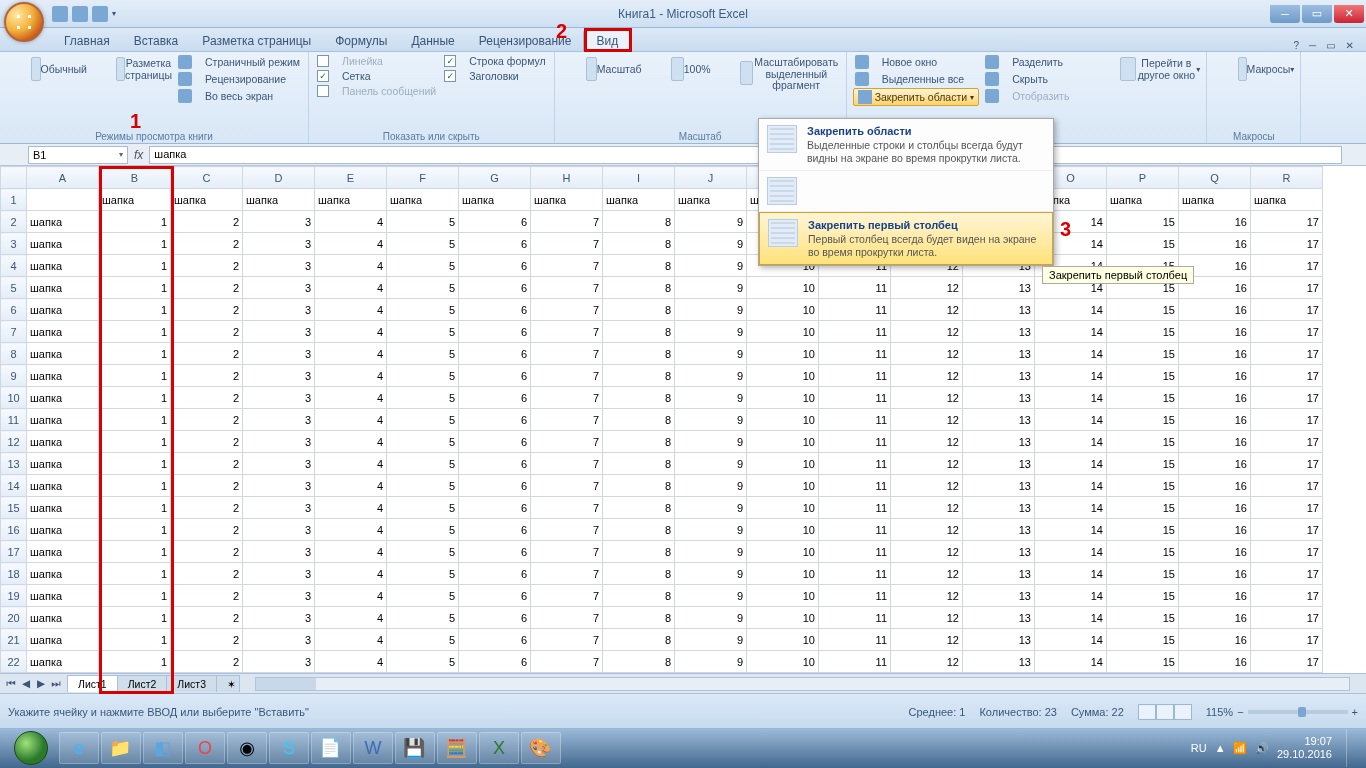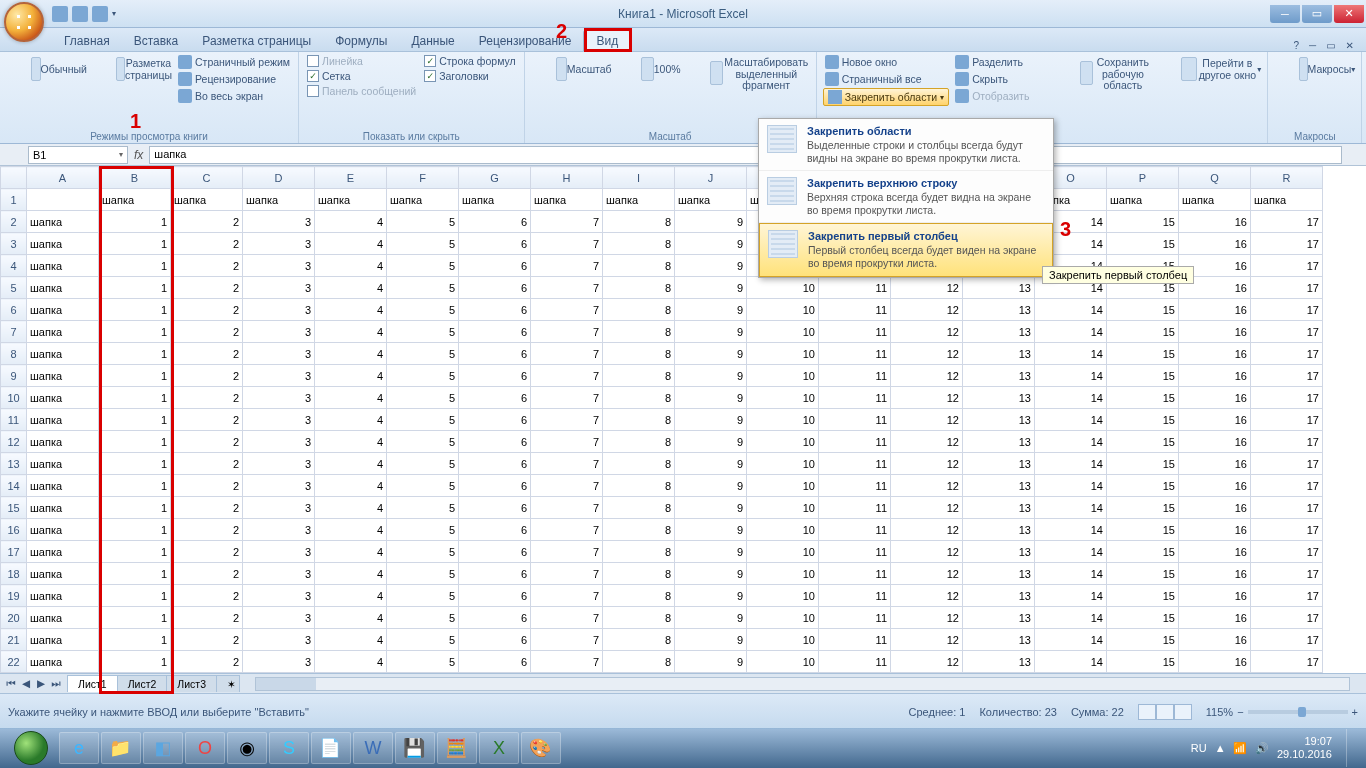--- a/index.html
+++ b/index.html
@@ -26,21 +26,21 @@
 .mdi-btns span{font-size:10px;color:#3b567a;padding:0 4px;}
 
 
 .ribbon { height: 92px; background: linear-gradient(#eaf2fb,#d8e7f6); display: flex; border-bottom: 1px solid #9db8d6; }
 .group { border-right: 1px solid #c0d3e7; padding: 2px 6px 0; display: flex; flex-direction: column; position: relative; }
 .group-body { flex: 1; display: flex; gap: 4px; align-items: flex-start; }
 .group-label { font-size: 10px; color: #5a7ba0; text-align: center; padding: 1px 0; }
 .big-btn { display: flex; flex-direction: row; align-items: center; width: 56px; padding-top: 3px; font-size: 10.5px; color: #3b567a; text-align: center; line-height: 1.1; margin-left: 25px; }
 .big-btn .bic { width: 28px; height: 24px; background: #cfe0f1; border: 1px solid #a9c1da; margin-bottom: 2px; border-radius: 2px; }
 .smallcol { display: flex; flex-direction: column; gap: 1px; font-size: 10.5px; color: #3b567a; }
-.smallrow { display: flex; align-items: center; gap: 3px; padding: 1px 2px; white-space: nowrap; }
+.smallrow { display: flex; align-items: center; gap: 13px; padding: 1px 2px; white-space: nowrap; }
 .smallrow .ic { width: 14px; height: 14px; background: #7ba7d4; border-radius: 2px; flex-shrink: 0; }
 .smallrow.disabled { color: #9eaec0; }
 .cb { width: 12px; height: 12px; border: 1px solid #7995b4; background: #fff; display: inline-flex; align-items: center; justify-content: center; font-size: 9px; color: #2a6b2a; flex-shrink:0;}
 .split-btn { background: linear-gradient(#fff4d6,#ffd36b); border: 1px solid #d4a328; padding: 1px 4px; display: flex; align-items: center; gap: 3px; font-size: 10.5px; color: #4a3a10; border-radius: 2px; }
 
 
 .callout { position: absolute; font-size: 20px; font-weight: bold; color: #d90000; z-index: 200; }
 
 
 .fmrow { height: 22px; background: #e8eef5; display: flex; align-items: center; border-bottom: 1px solid #b0c3d7; }
@@ -214,21 +214,21 @@
   </div>
   <div class="group">
     <div class="group-body">
       <div class="smallcol">
         <div class="smallrow">
             <div class="ic"></div>
             <span>Новое окно</span>
           </div>
         <div class="smallrow">
             <div class="ic"></div>
-            <span>Страничный все</span>
+            <span>Выделенные все</span>
           </div>
         <div class="split-btn">
             <div class="ic" style="width:14px;height:14px;background:#7ba7d4;"></div>
             <span>Закрепить области</span>
             <span style="font-size:8px;">▾</span>
           </div>
       </div>
       <div class="smallcol">
         <div class="smallrow">
             <div class="ic"></div>
@@ -241,24 +241,20 @@
         <div class="smallrow disabled">
             <div class="ic"></div>
             <span>Отобразить</span>
           </div>
       </div>
       <div class="smallcol" style="justify-content:space-around;">
         <div class="ic" style="width:16px;height:14px;"></div>
         <div class="ic" style="width:16px;height:14px;opacity:0.4;"></div>
         <div class="ic" style="width:16px;height:14px;opacity:0.4;"></div>
       </div>
-      <div class="big-btn" style="width:72px">
-          <div class="bic"></div>
-          <span>Сохранить рабочую область</span>
-        </div>
       <div class="big-btn" style="width:80px">
           <div class="bic"></div>
           <span>Перейти в другое окно</span>
           <span style="font-size:8px;">▾</span>
         </div>
     </div>
     <div class="group-label">Окно</div>
   </div>
   <div class="group">
     <div class="group-body">
@@ -277,24 +273,20 @@
 <div class="dropdown" style="left:758px; top:118px;">
   <div class="dd-item">
     <div class="dd-ic"></div>
     <div class="dd-txt">
         <b>Закрепить области</b>
         <span>Выделенные строки и столбцы всегда будут видны на экране во время прокрутки листа.</span>
       </div>
   </div>
   <div class="dd-item">
     <div class="dd-ic"></div>
-    <div class="dd-txt">
-        <b>Закрепить верхнюю строку</b>
-        <span>Верхняя строка всегда будет видна на экране во время прокрутки листа.</span>
-      </div>
   </div>
   <div class="dd-item hover">
     <div class="dd-ic"></div>
     <div class="dd-txt">
         <b>Закрепить первый столбец</b>
         <span>Первый столбец всегда будет виден на экране во время прокрутки листа.</span>
       </div>
   </div>
 </div>
 <div class="callout" style="left:1060px; top:218px;">3</div>

